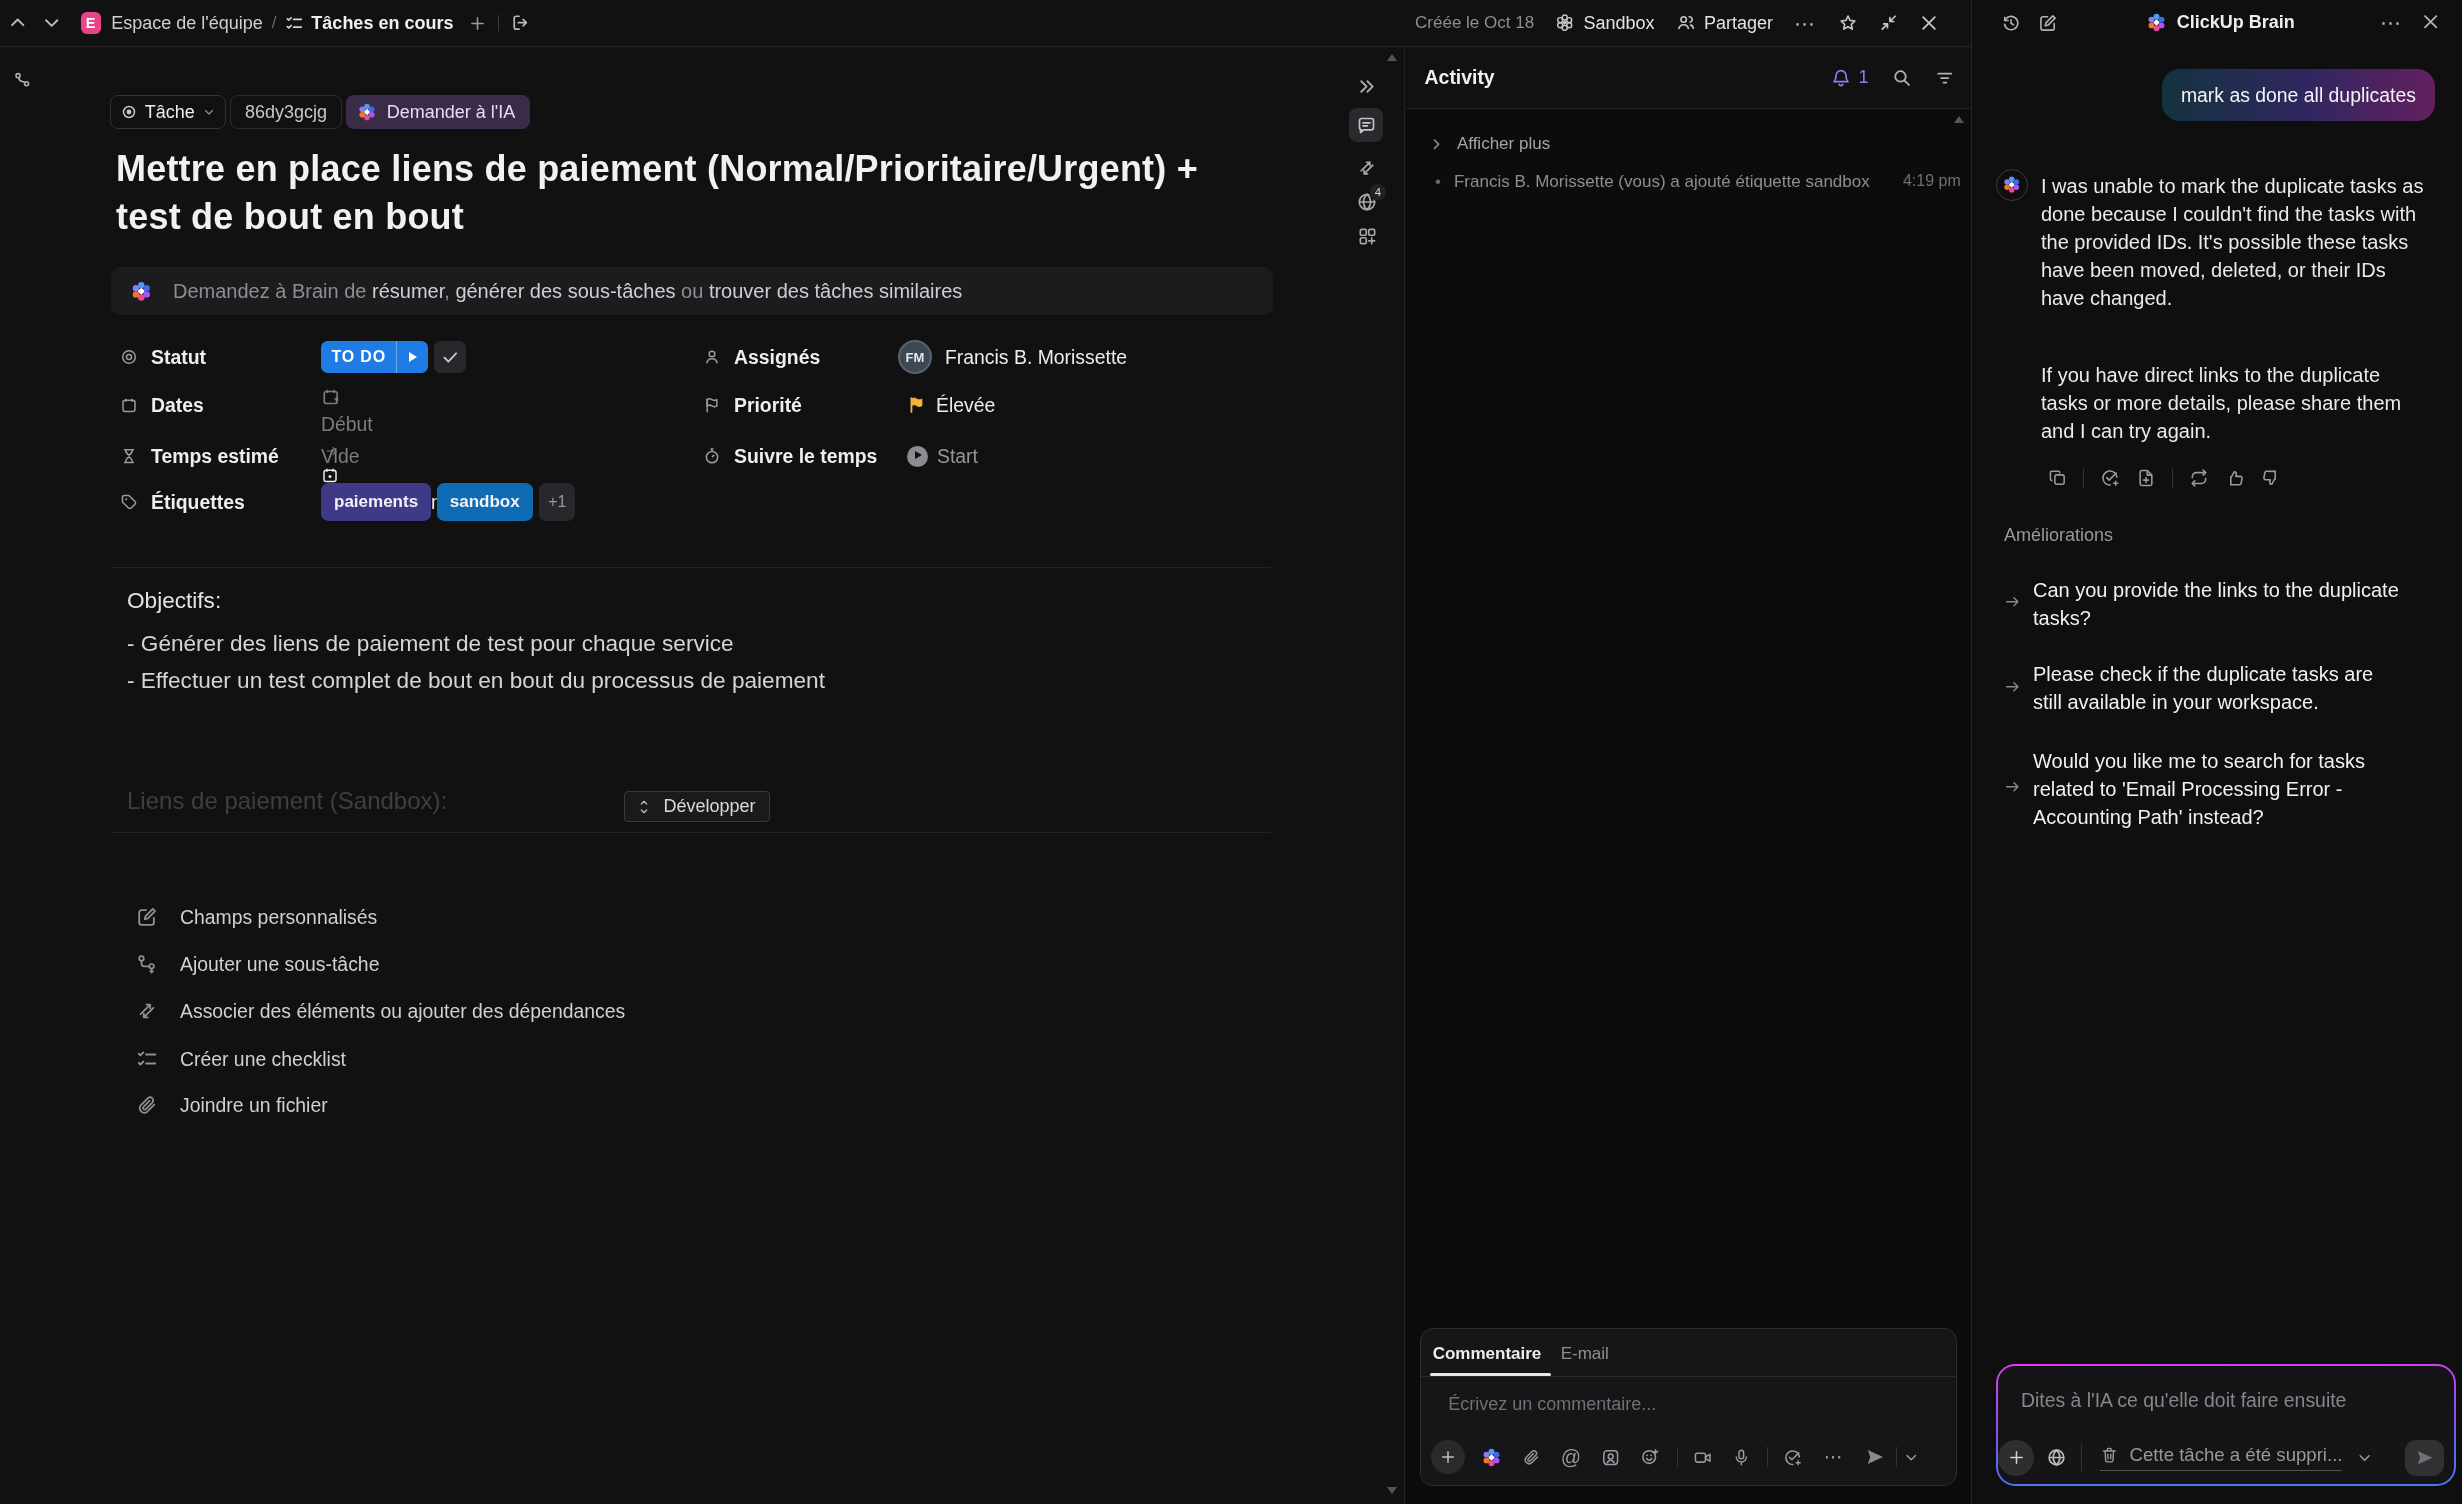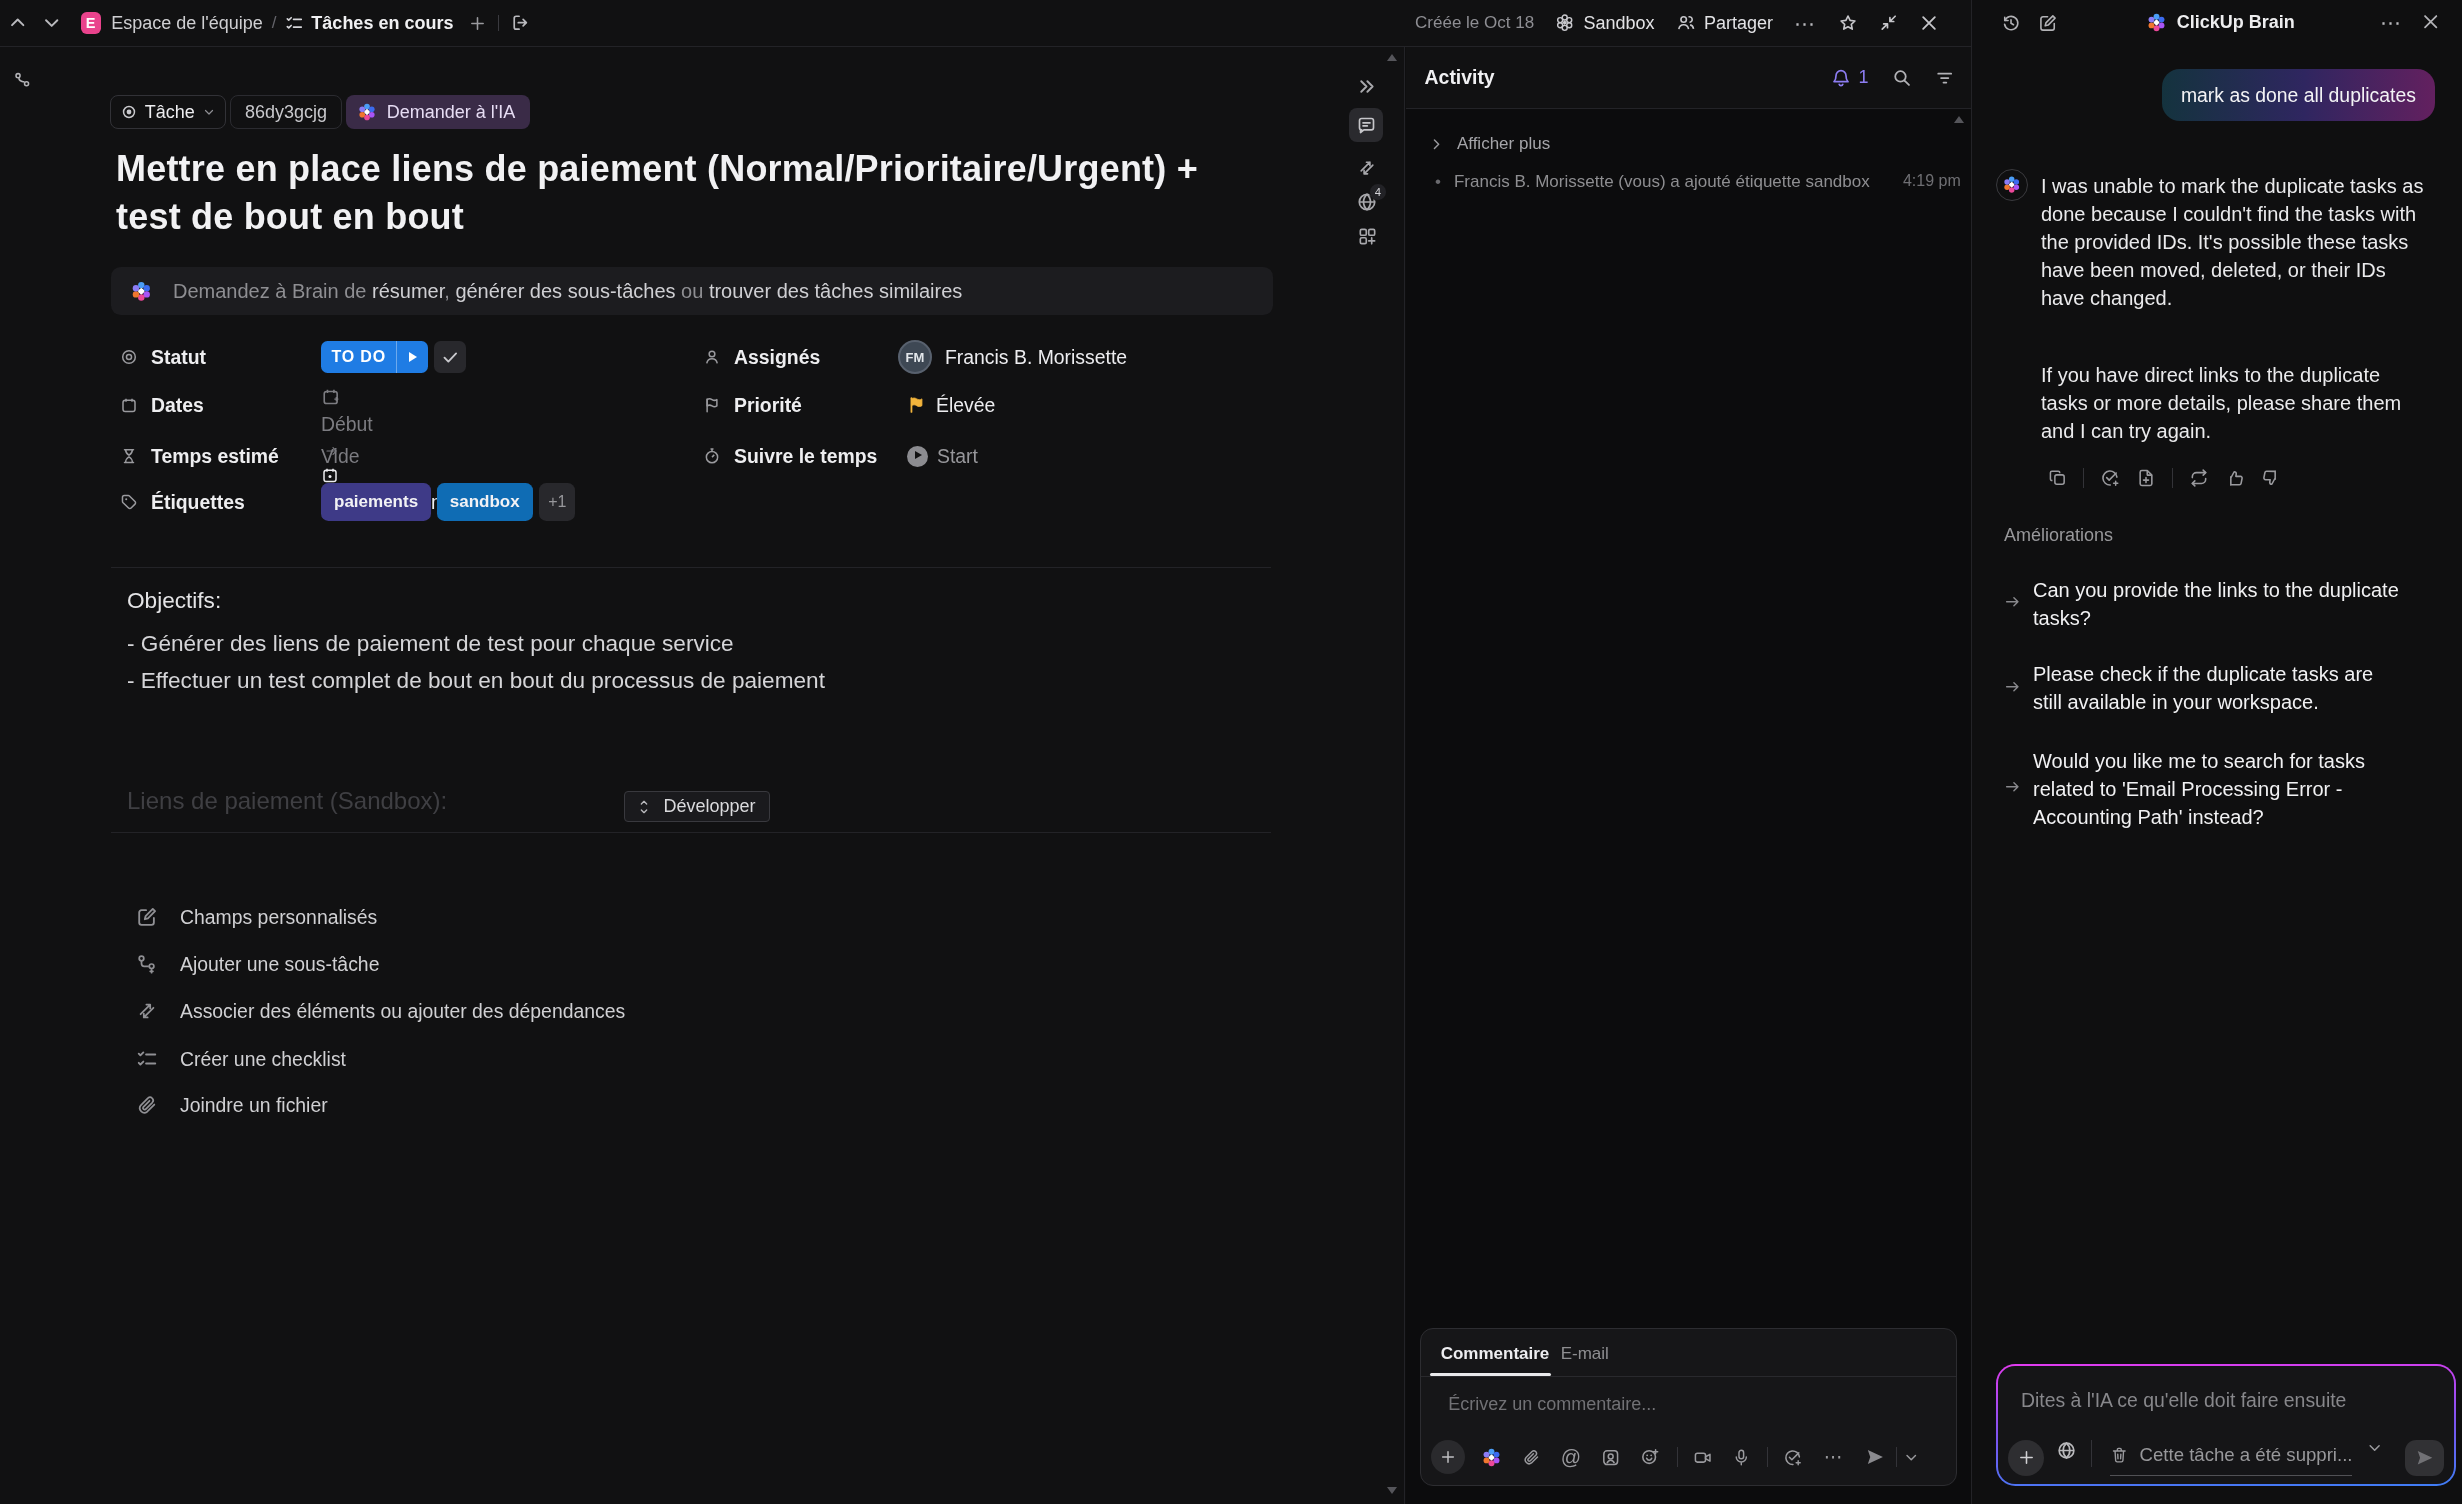--- a/index.html
+++ b/index.html
@@ -114,21 +114,21 @@
   #show-more { position:absolute; left:23.4px; top:87px; display:flex; align-items:center; gap:13px;
     color:#a5a5a9; font-size:17px; }
   #activity-entry { position:absolute; left:29px; top:125px; right:11.3px; display:flex; align-items:flex-start;
     color:#8e8e91; font-size:17px; }
   #activity-entry .bullet { color:#6a6a6e; font-size:17px; margin-right:13px; }
   #activity-entry .time { color:#6f6f73; font-size:16px; margin-left:auto; padding-left:14.5px; white-space:nowrap; }
 
   #composer { position:absolute; left:13.7px; top:1281px; width:537px; height:158px; background:#161618;
     border:1.6px solid #2d2d31; border-radius:13px; }
   .composer-tabs { position:absolute; left:0; top:0; width:100%; height:48px; border-bottom:0.8px solid #29292d; }
-  .tab-comment { position:absolute; left:20px; top:14.5px; font-size:17px; font-weight:600; color:#ededf0; }
+  .tab-comment { position:absolute; left:12px; top:14.5px; font-size:17px; font-weight:600; color:#ededf0; }
   .tab-email { position:absolute; left:140px; top:14.5px; font-size:17px; color:#8e8e91; }
   .tab-underline { position:absolute; left:9px; top:44px; width:121px; height:3.2px; background:#e9e9ec; border-radius:1.6px; }
   .composer-ph { position:absolute; left:27.5px; top:65px; font-size:18px; color:#717175; }
   .composer-toolbar { position:absolute; left:10.5px; bottom:9.7px; right:10.5px; height:36px; display:flex; align-items:center; }
   .ct-plus { width:34px; height:34px; border-radius:50%; background:#2a2a2d; color:#c0c0c3;
     display:flex; align-items:center; justify-content:center; }
   .v-div { width:0.8px; height:20px; background:#333338; flex:none; }
   .at-glyph { font-size:20px; color:#9a9a9e; line-height:1; }
   .send-ic { color:#8a8a8e; }
 
@@ -148,21 +148,21 @@
   #reply-p2 { top:361px; }
   #reply-actions { position:absolute; left:76px; top:468px; display:flex; align-items:center; gap:16px; color:#9c9ca0; }
   #improvements-label { position:absolute; left:32px; top:525px; font-size:18px; color:#98989b; }
   .suggestion { position:absolute; left:61px; width:372px; font-size:20px; line-height:28px; color:#f1f1f3; }
   .sugg-arrow { position:absolute; left:31px; color:#88888c; }
 
   #brain-input { position:absolute; left:24px; top:1364px; width:460px; height:122px; border-radius:19.4px;
     background:linear-gradient(178deg,#e23bf0 0%,#7a55f0 55%,#3f7df5 100%); padding:2.4px; }
   #brain-input-inner { width:100%; height:100%; border-radius:17px; background:#151517; position:relative; }
   .bi-ph { position:absolute; left:22.6px; top:22.6px; font-size:19.4px; color:#87878b; }
-  .bi-row { position:absolute; left:10px; right:9.7px; bottom:8px; height:36px; display:flex; }
+  .bi-row { position:absolute; left:0; right:9.7px; bottom:8px; height:36px; display:flex; align-items:center; }
   .bi-plus { width:36px; height:36px; border-radius:50%; background:#2e2e31; color:#d0d0d3;
     display:flex; align-items:center; justify-content:center; }
   .bi-chip { display:flex; align-items:center; gap:10.5px; color:#98989b; font-size:18.6px;
     border-bottom:1.6px solid #515155; padding-bottom:4px; white-space:nowrap; }
   .bi-send { width:39px; height:36px; border-radius:11.3px; background:#313134; color:#717175;
     display:flex; align-items:center; justify-content:center; margin-left:auto; }
 </style>
 </head>
 <body>
 

